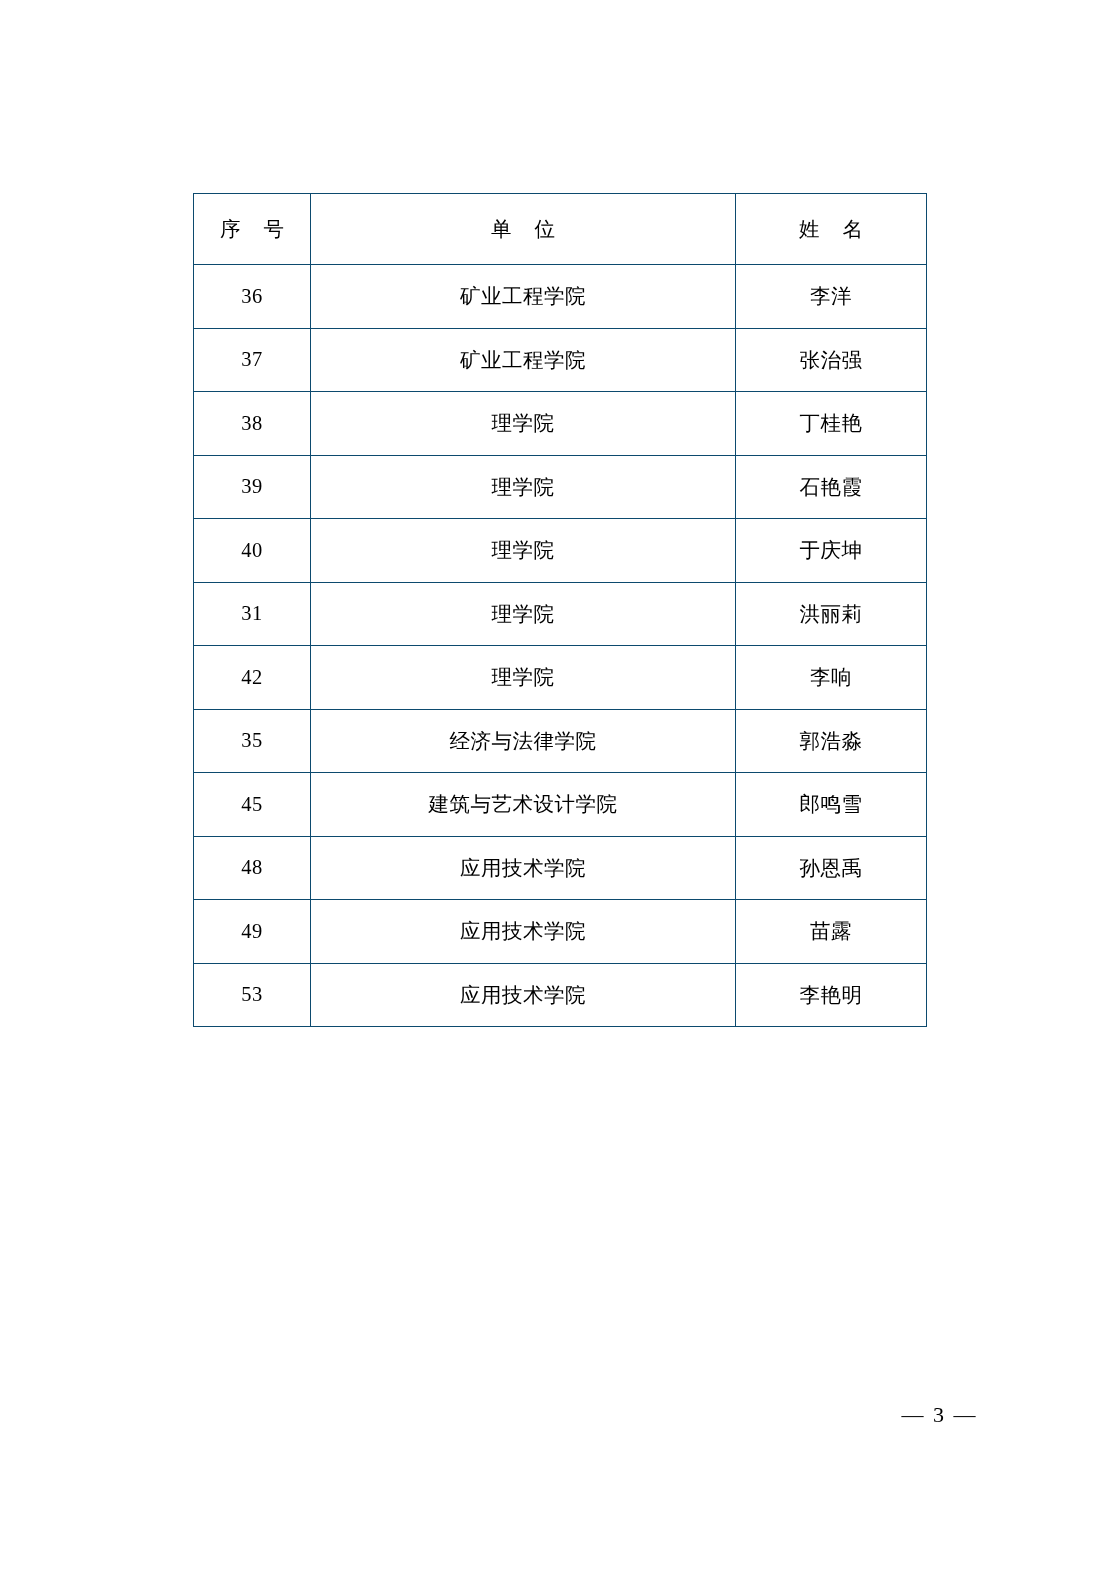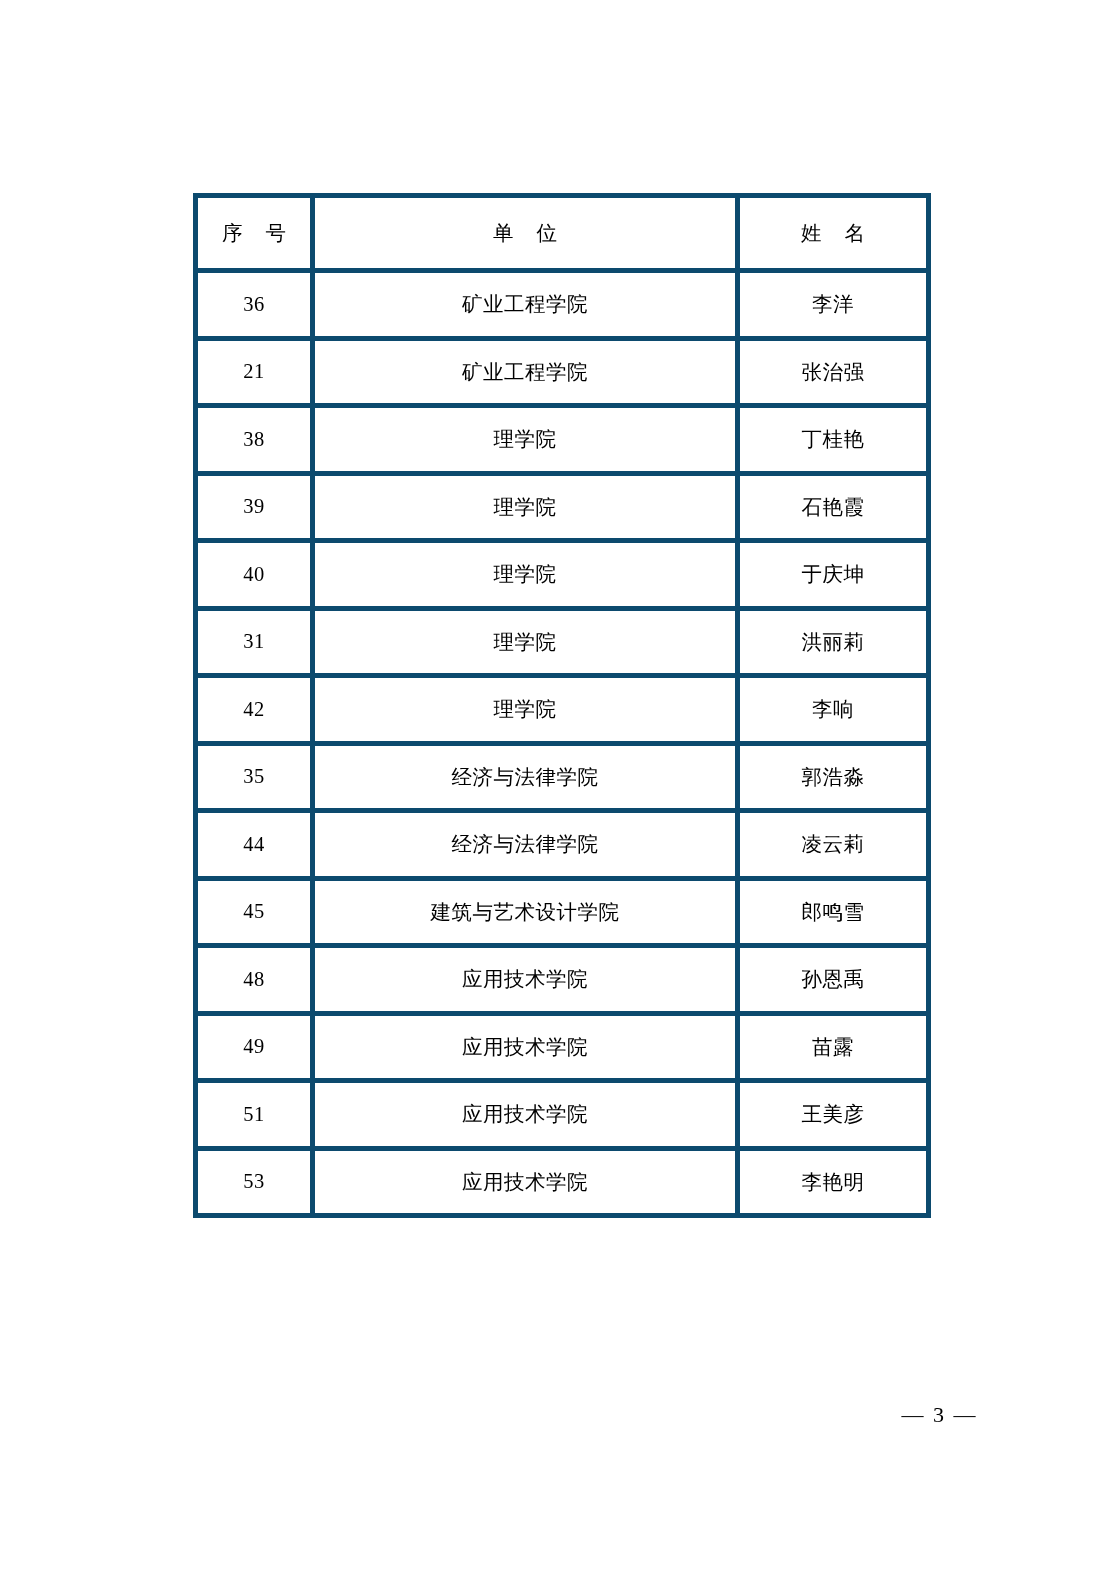--- a/index.html
+++ b/index.html
@@ -31,21 +31,21 @@
   table.roster {
     border-collapse: collapse;
     width: 733px;
     table-layout: fixed;
   }
   table.roster col.c-idx { width: 117px; }
   table.roster col.c-unit { width: 425px; }
   table.roster col.c-name { width: 191px; }
 
   table.roster th, table.roster td {
-    border: 5px solid #0c4a6e;
+    border: 1px solid #0c4a6e;
     text-align: center;
     vertical-align: middle;
     font-weight: normal;
     font-size: 20.5px;
     letter-spacing: 0.5px;
   }
   table.roster thead th {
     height: 68px;
     font-size: 20.5px;
   }
@@ -93,21 +93,21 @@
           <th><span class="sp">姓   名</span></th>
         </tr>
       </thead>
       <tbody id="roster-body">
           <tr>
             <td class="idx-cell">36</td>
             <td>矿业工程学院</td>
             <td>李洋</td>
           </tr>
           <tr>
-            <td class="idx-cell">21</td>
+            <td class="idx-cell">37</td>
             <td>矿业工程学院</td>
             <td>张治强</td>
           </tr>
           <tr>
             <td class="idx-cell">38</td>
             <td>理学院</td>
             <td>丁桂艳</td>
           </tr>
           <tr>
             <td class="idx-cell">39</td>
@@ -128,43 +128,33 @@
             <td class="idx-cell">42</td>
             <td>理学院</td>
             <td>李响</td>
           </tr>
           <tr>
             <td class="idx-cell">35</td>
             <td>经济与法律学院</td>
             <td>郭浩淼</td>
           </tr>
           <tr>
-            <td class="idx-cell">44</td>
-            <td>经济与法律学院</td>
-            <td>凌云莉</td>
-          </tr>
-          <tr>
             <td class="idx-cell">45</td>
             <td>建筑与艺术设计学院</td>
             <td>郎鸣雪</td>
           </tr>
           <tr>
             <td class="idx-cell">48</td>
             <td>应用技术学院</td>
             <td>孙恩禹</td>
           </tr>
           <tr>
             <td class="idx-cell">49</td>
             <td>应用技术学院</td>
             <td>苗露</td>
-          </tr>
-          <tr>
-            <td class="idx-cell">51</td>
-            <td>应用技术学院</td>
-            <td>王美彦</td>
           </tr>
           <tr>
             <td class="idx-cell">53</td>
             <td>应用技术学院</td>
             <td>李艳明</td>
           </tr>
         </tbody>
     </table>
   </div>
 

